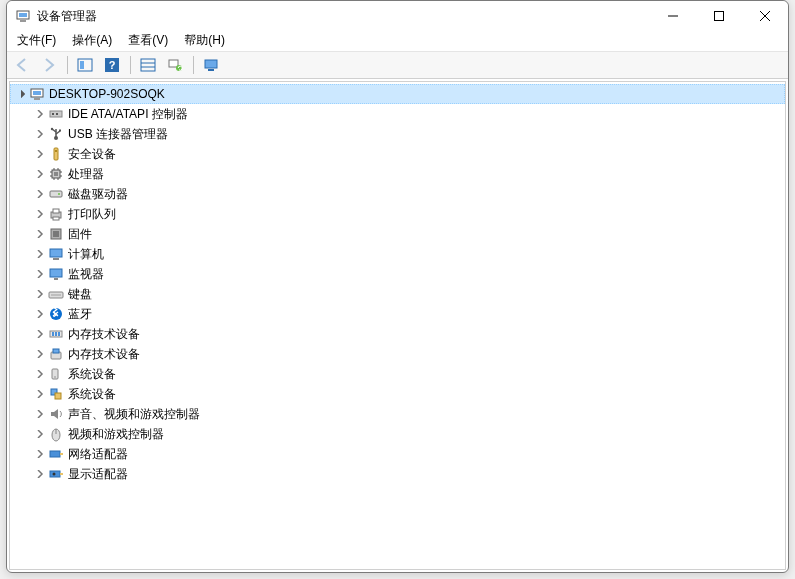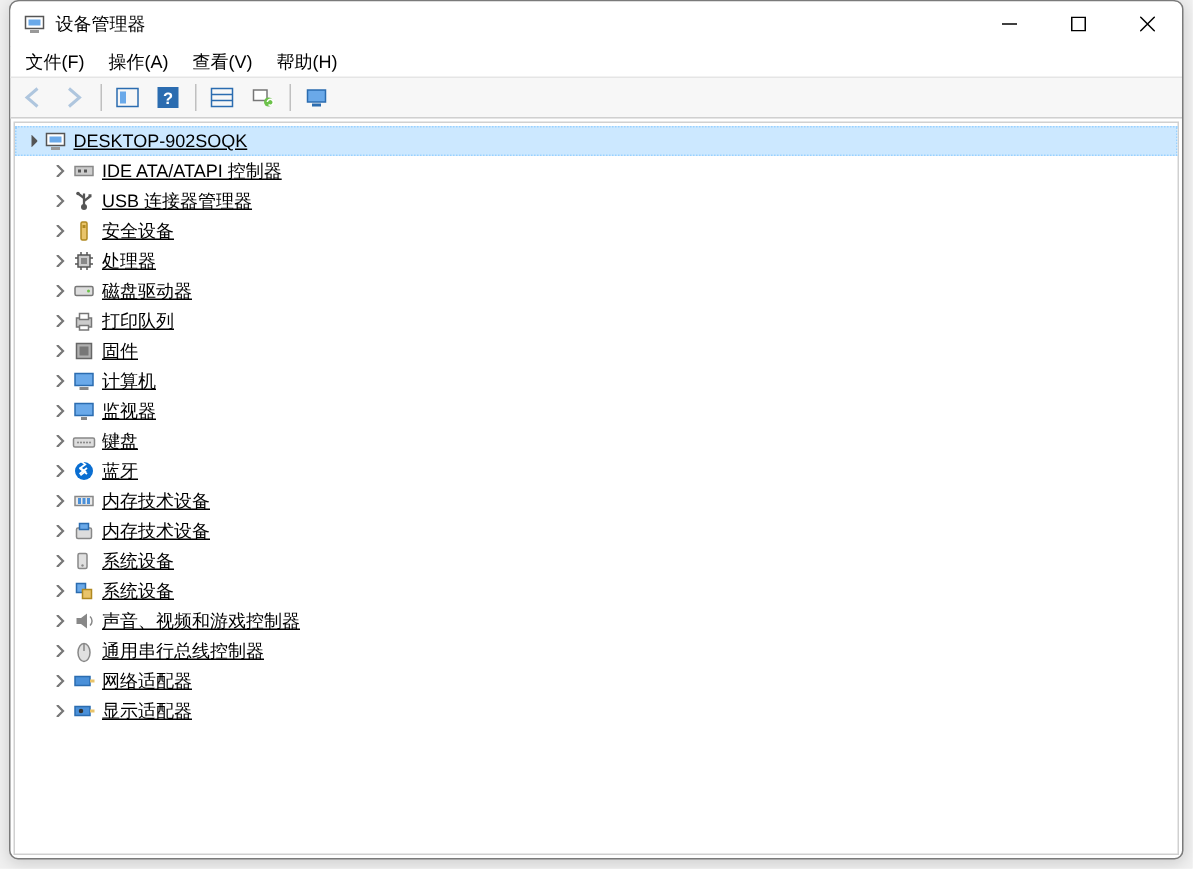--- a/index.html
+++ b/index.html
@@ -58,21 +58,21 @@
     display: flex;
     align-items: center;
     justify-content: center;
     cursor: default;
   }
   .win-btn svg { width: 10px; height: 10px; }
   
   .menubar {
     height: 20px;
     display: flex;
-    align-items: center;
+    align-items: flex-end;
     padding: 0 2px;
     background: #fff;
     border-bottom: 1px solid #e5e5e5;
   }
   .menu-item {
     padding: 2px 8px;
     cursor: default;
     font-size: 12px;
   }
   
@@ -106,21 +106,20 @@
   .client {
     flex: 1;
     margin: 2px;
     border: 1px solid #d0d0d0;
     background: #fff;
     overflow-y: auto;
     position: relative;
   }
   .tree {
     padding: 2px 0 2px 0;
-    text-decoration: underline;
   }
   .node {
     display: flex;
     align-items: center;
     height: 20px;
     white-space: nowrap;
   }
   .node.selected {
     background: #cce8ff;
     border: 1px dotted #99d1ff;
@@ -511,21 +510,21 @@
             <svg viewBox="0 0 8 8">
               <path d="M2 0 L6 4 L2 8" fill="none" stroke="#777" stroke-width="1.5"></path>
             </svg>
           </span>
           <span class="node-icon">
             <svg viewBox="0 0 16 16">
               <ellipse cx="8" cy="9" rx="4" ry="6" fill="#e0e0e0" stroke="#888"></ellipse>
               <line x1="8" y1="3" x2="8" y2="8" stroke="#888"></line>
             </svg>
           </span>
-          <span class="node-label">通用串行总线控制器</span>
+          <span class="node-label">视频和游戏控制器</span>
         </div>
         <div class="node indent1">
           <span class="expander">
             <svg viewBox="0 0 8 8">
               <path d="M2 0 L6 4 L2 8" fill="none" stroke="#777" stroke-width="1.5"></path>
             </svg>
           </span>
           <span class="node-icon">
             <svg viewBox="0 0 16 16">
               <rect x="2" y="5" width="10" height="6" fill="#4a90d9" stroke="#2b6cb0"></rect>

